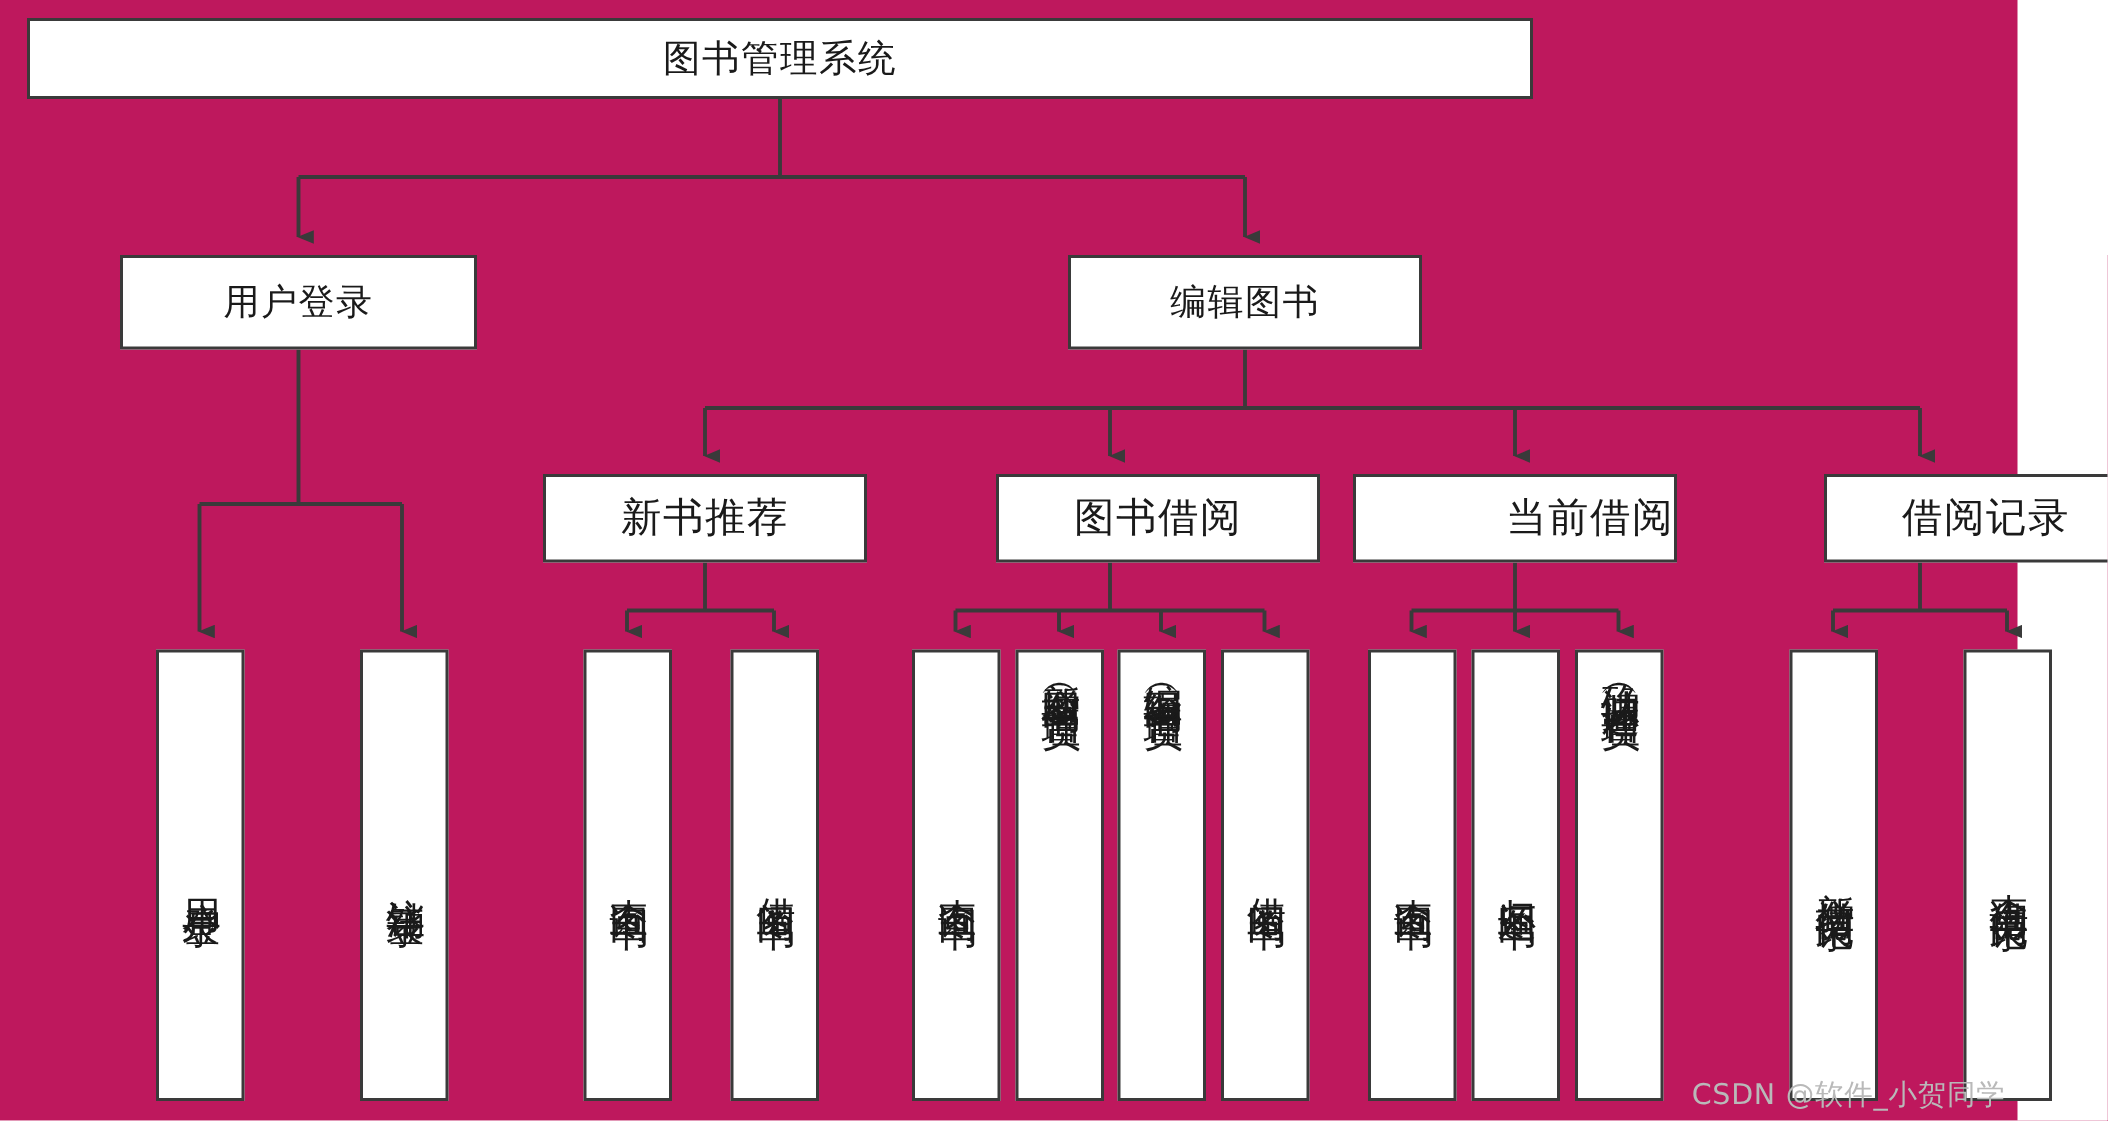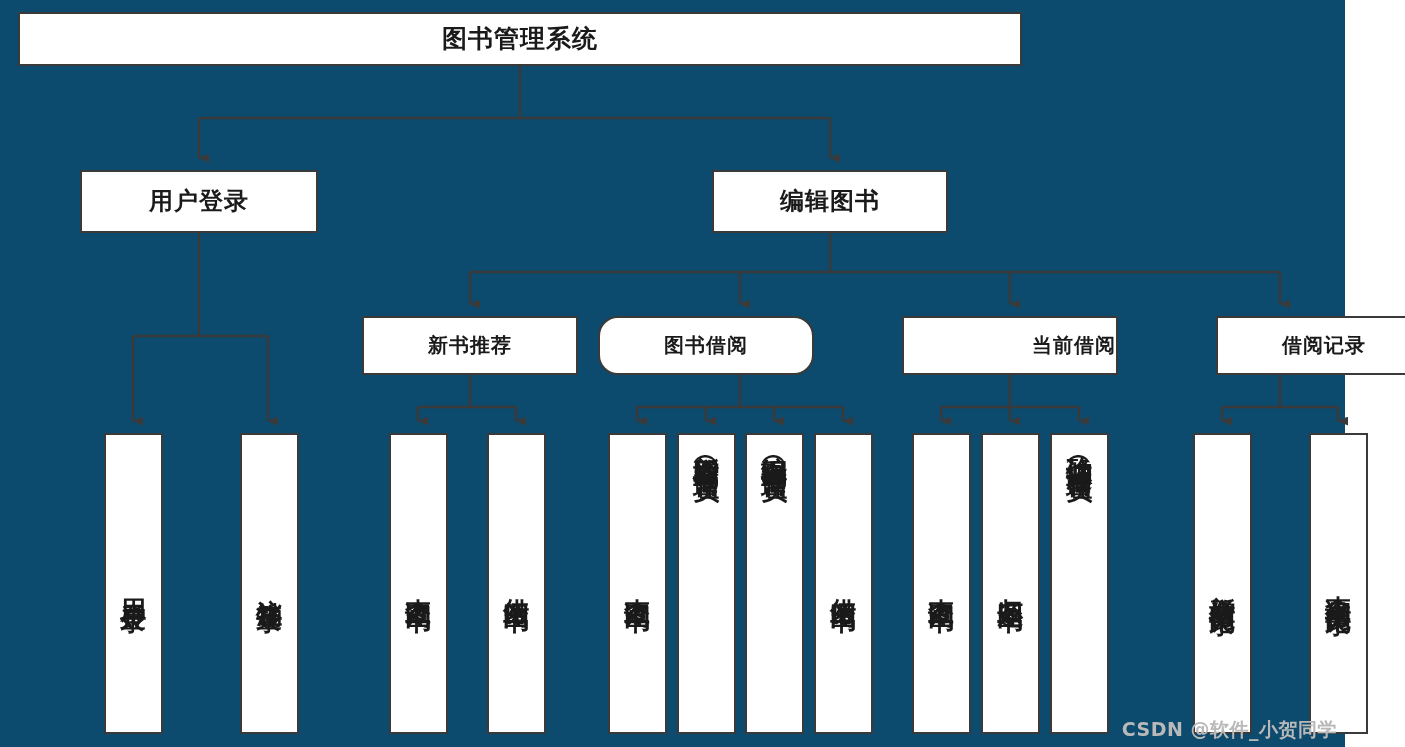--- a/index.html
+++ b/index.html
@@ -11,22 +11,21 @@
   body {
     width: 1405px;
     height: 747px;
     font-family: "DejaVu Sans", "Liberation Sans", sans-serif;
     overflow: hidden;
   }
   #diagram-root {
     position: relative;
     width: 1345px;
     height: 747px;
-    background: #0c4a6e;
-    font-weight: bold;
+    background: #be185d;
   }
   svg.diagram-canvas {
     position: absolute;
     left: 0;
     top: 0;
     width: 1405px;
     height: 747px;
   }
   
   .node-box {
@@ -42,21 +41,21 @@
   .node-label {
     color: #1a1a1a;
     font-size: 24px;
     line-height: 1.18;
     letter-spacing: 1px;
     white-space: nowrap;
     text-align: center;
   }
   .node-box.level-1 .node-label { font-size: 25px; }
   .node-box.level-2 .node-label { font-size: 24px; }
-  .node-box.level-3 .node-label { font-size: 20px; }
+  .node-box.level-3 .node-label { font-size: 27px; }
   
   .node-box.leaf {
     align-items: flex-start;
     justify-content: center;
     padding-top: 0;
   }
   .node-box.leaf .node-label {
     writing-mode: vertical-rl;
     text-orientation: upright;
     font-size: 26px;
@@ -144,21 +143,21 @@
   </div>
 
   <div class="node-box level-2" style="left:712px; top:170px; width:236px; height:63px;">
     <span class="node-label">编辑图书</span>
   </div>
 
   <div class="node-box level-3" style="left:362px; top:316px; width:216px; height:59px;">
     <span class="node-label">新书推荐</span>
   </div>
 
-  <div class="node-box level-3" style="left:598px; top:316px; width:216px; height:59px;border-radius:20px;">
+  <div class="node-box level-3" style="left:664px; top:316px; width:216px; height:59px;">
     <span class="node-label">图书借阅</span>
   </div>
 
   <div class="node-box level-3" style="left:902px; top:316px; width:216px; height:59px;justify-content:flex-end;">
     <span class="node-label">当前借阅</span>
   </div>
 
   <div class="node-box level-3" style="left:1172px; top:316px; width:216px; height:59px;margin-left:44px;">
     <span class="node-label">借阅记录</span>
   </div>

